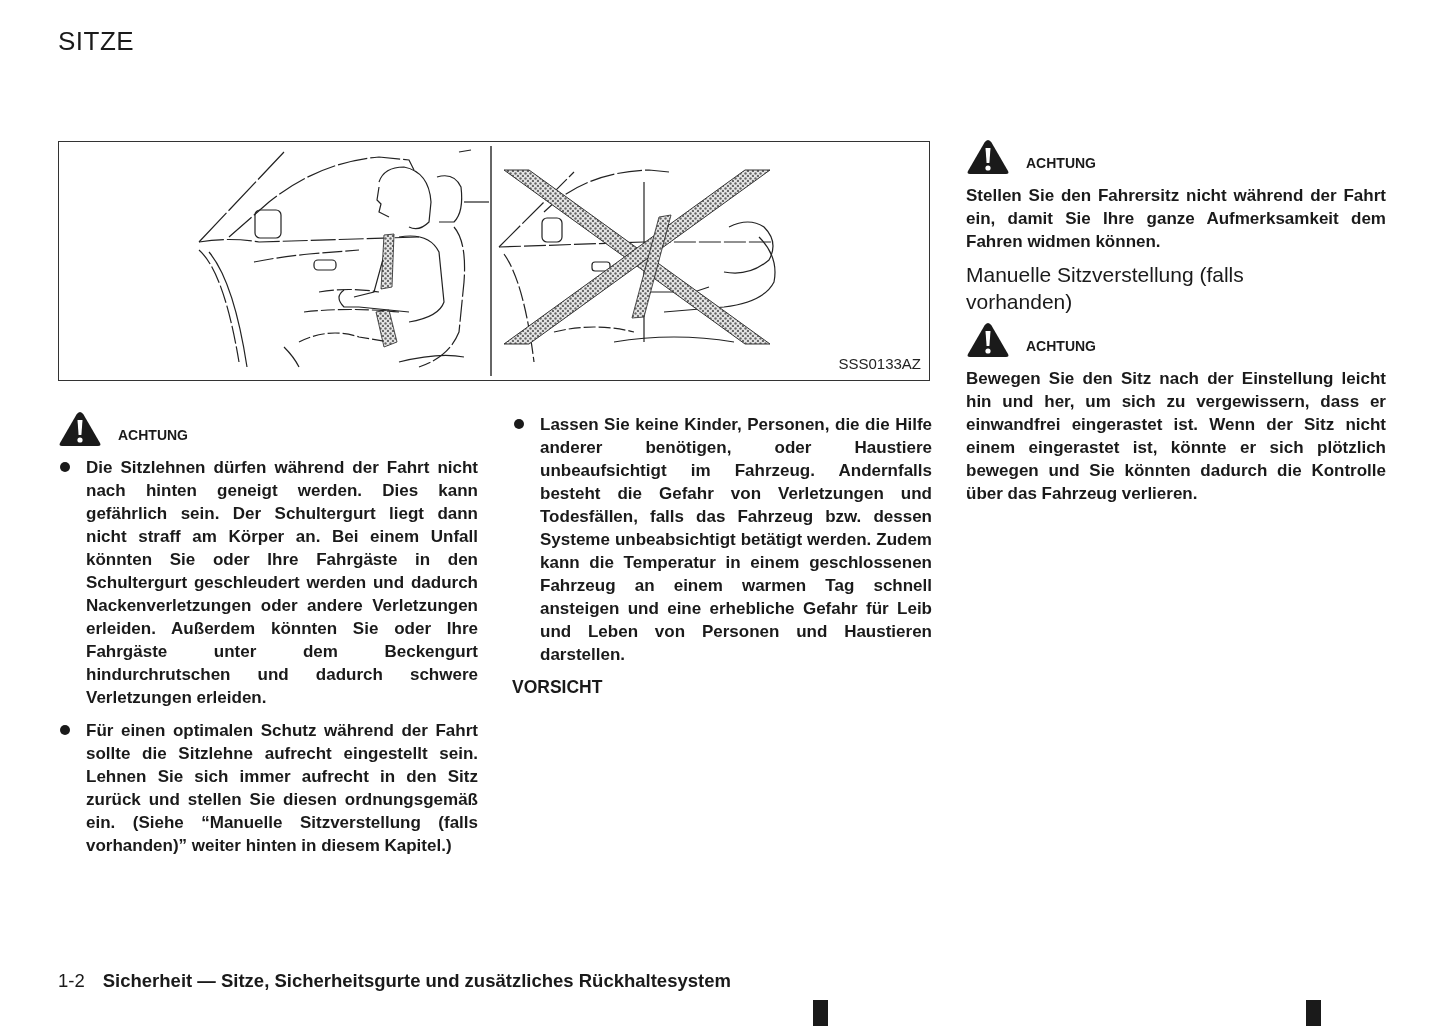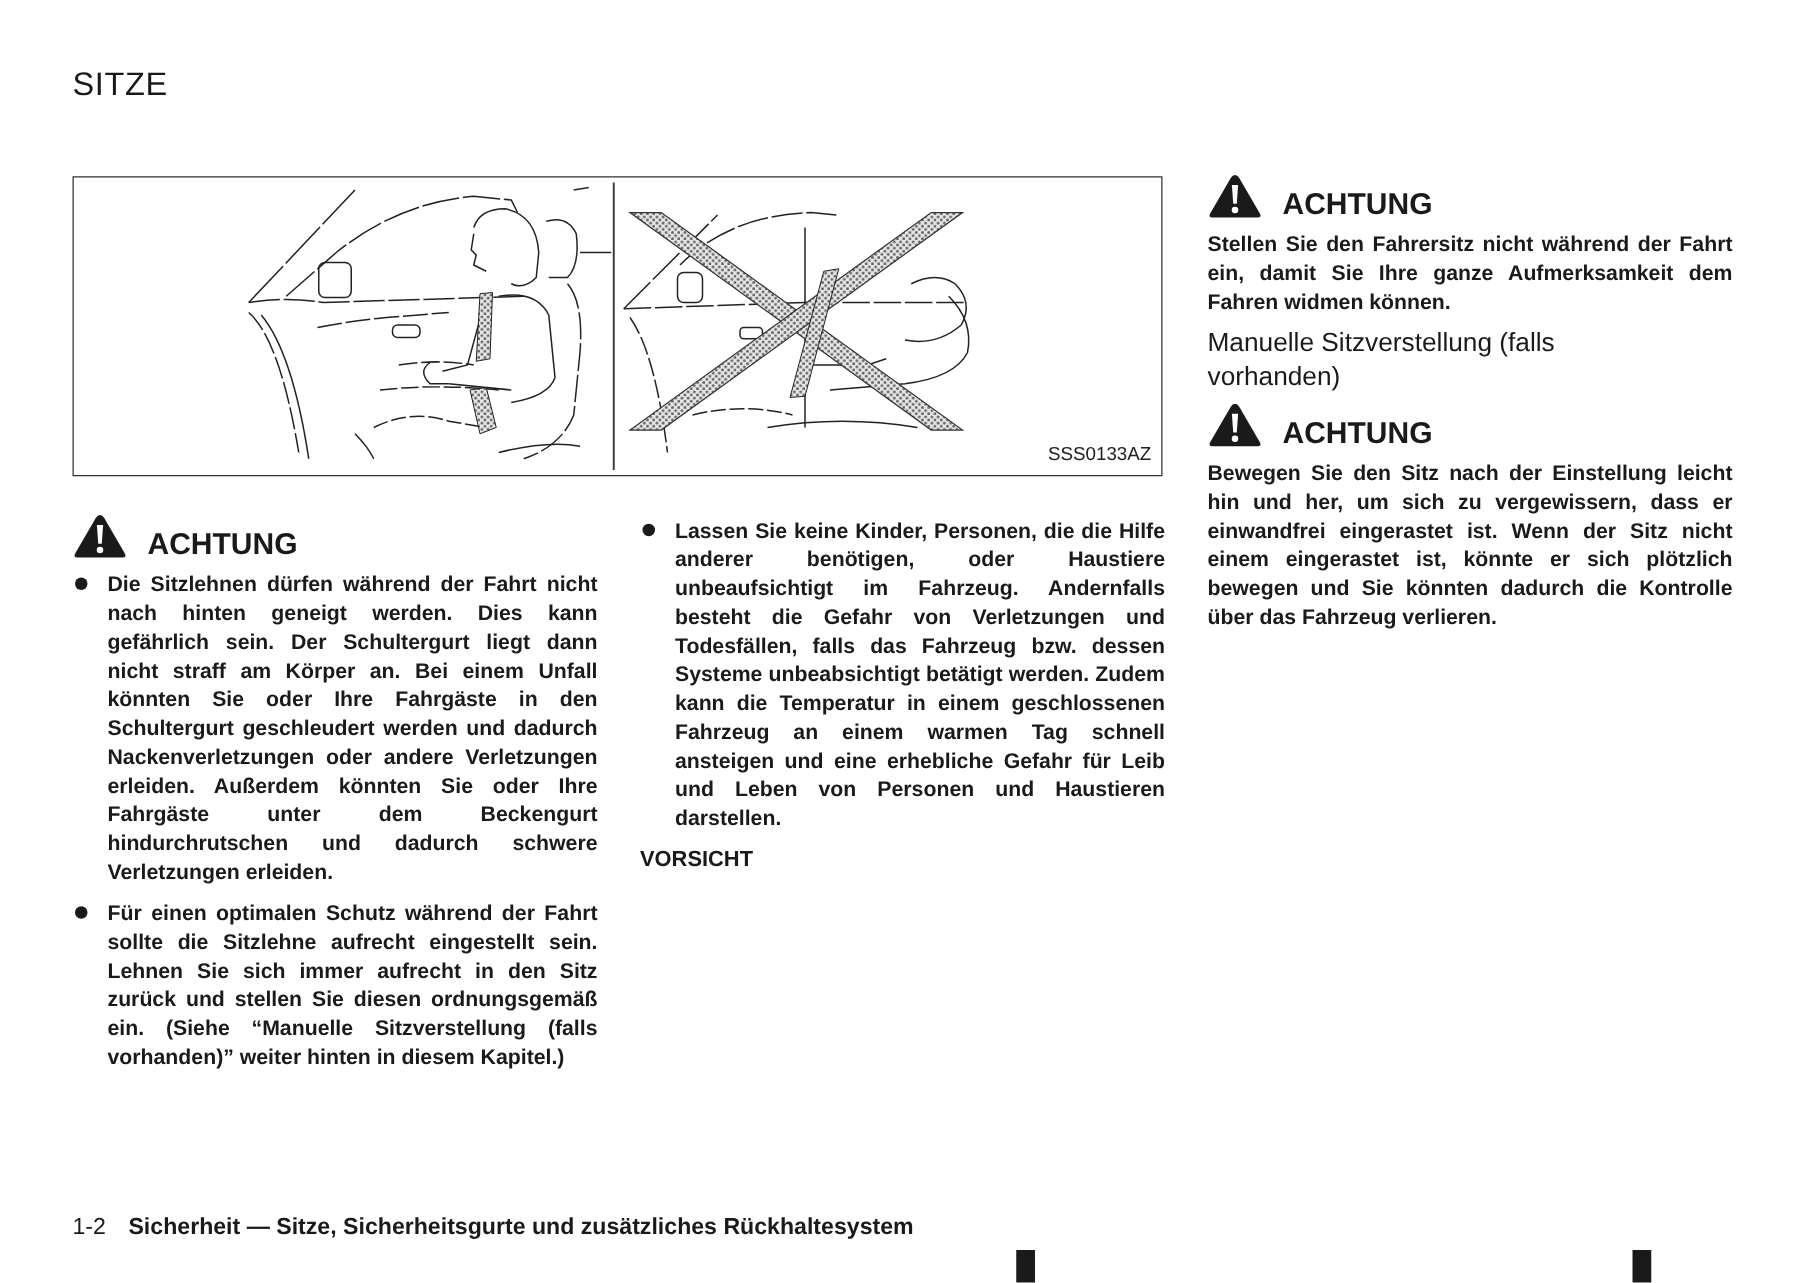--- a/index.html
+++ b/index.html
@@ -1,24 +1,24 @@
 <!DOCTYPE html>
 <html><head>
 <meta charset="utf-8">
 <style>
   html,body{margin:0;padding:0;background:#fff;}
   body{width:1445px;height:1026px;position:relative;overflow:hidden;color:#1a1a1a;font-family:"Liberation Sans",sans-serif;}
-  .page-title{position:absolute;left:58px;top:52px;font-size:26px;font-weight:normal;letter-spacing:0.5px;margin:0;}
+  .page-title{position:absolute;left:58px;top:26px;font-size:26px;font-weight:normal;letter-spacing:0.5px;margin:0;}
   .figure{position:absolute;left:58px;top:141px;width:872px;height:240px;border:1.5px solid #333;box-sizing:border-box;background:#fff;}
   .figure svg{position:absolute;left:0;top:0;}
   .fig-code{position:absolute;right:8px;bottom:8px;font-size:15px;color:#222;text-align:right;}
   .col{position:absolute;font-size:17px;line-height:23px;font-weight:bold;}
   .col p{margin:0;text-align:justify;}
   .warn-head{display:flex;align-items:flex-end;gap:16px;height:40px;margin-bottom:8px;}
-  .warn-head .lbl{font-size:24px;font-weight:bold;padding-bottom:1px;}
+  .warn-head .lbl{font-size:14px;font-weight:bold;padding-bottom:1px;}
   .warn-icon{width:44px;height:38px;display:block;}
   ul.bul{list-style:none;margin:0;padding:0;}
   ul.bul li{position:relative;padding-left:28px;text-align:justify;margin-bottom:10px;}
   ul.bul li::before{content:"";position:absolute;left:2px;top:6px;width:10px;height:10px;border-radius:50%;background:#1a1a1a;}
   .sub-head{font-size:17.5px;font-weight:bold;margin:10px 0 8px;}
   .sec-title{font-size:23px;font-weight:normal;margin:0 0 6px;}
   .sec-sub{font-size:21px;font-weight:normal;line-height:27px;margin:8px 0 4px;}
   .footer{position:absolute;left:58px;top:970px;font-size:18.5px;font-weight:bold;}
   .footer .pno{font-weight:normal;margin-right:18px;}
   .tab-mark{position:absolute;top:1000px;width:15px;height:26px;background:#1a1a1a;}

